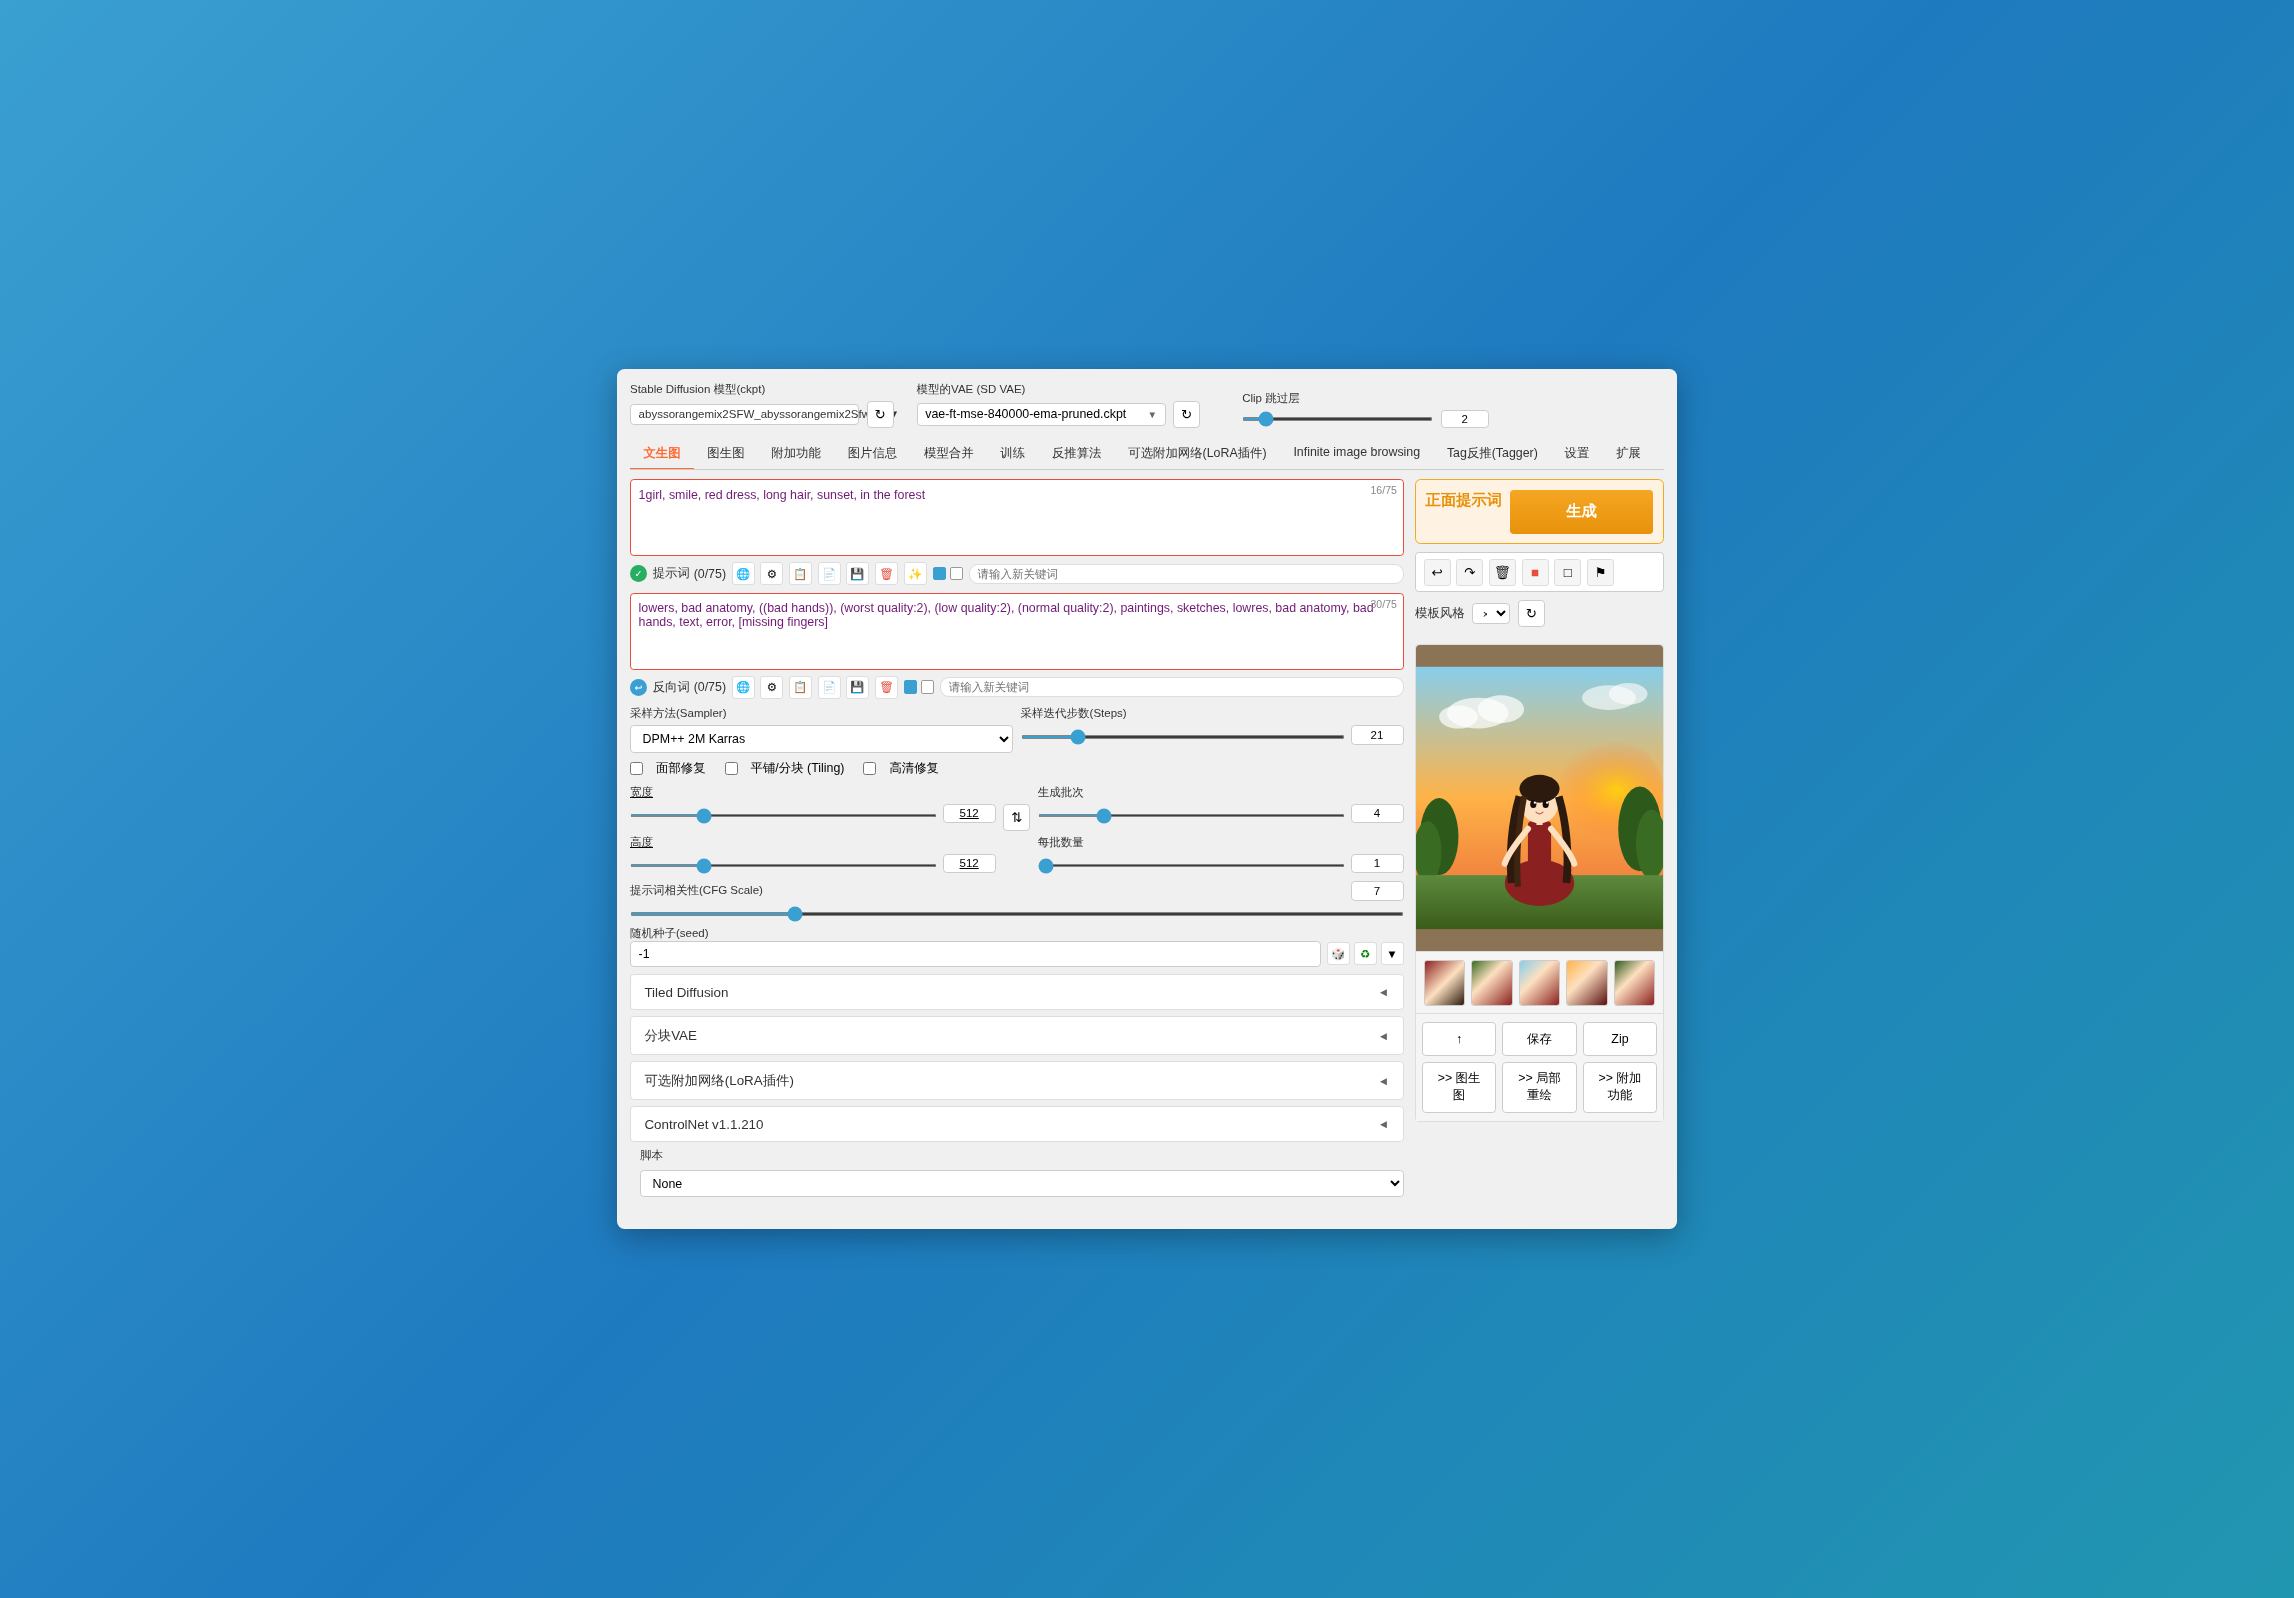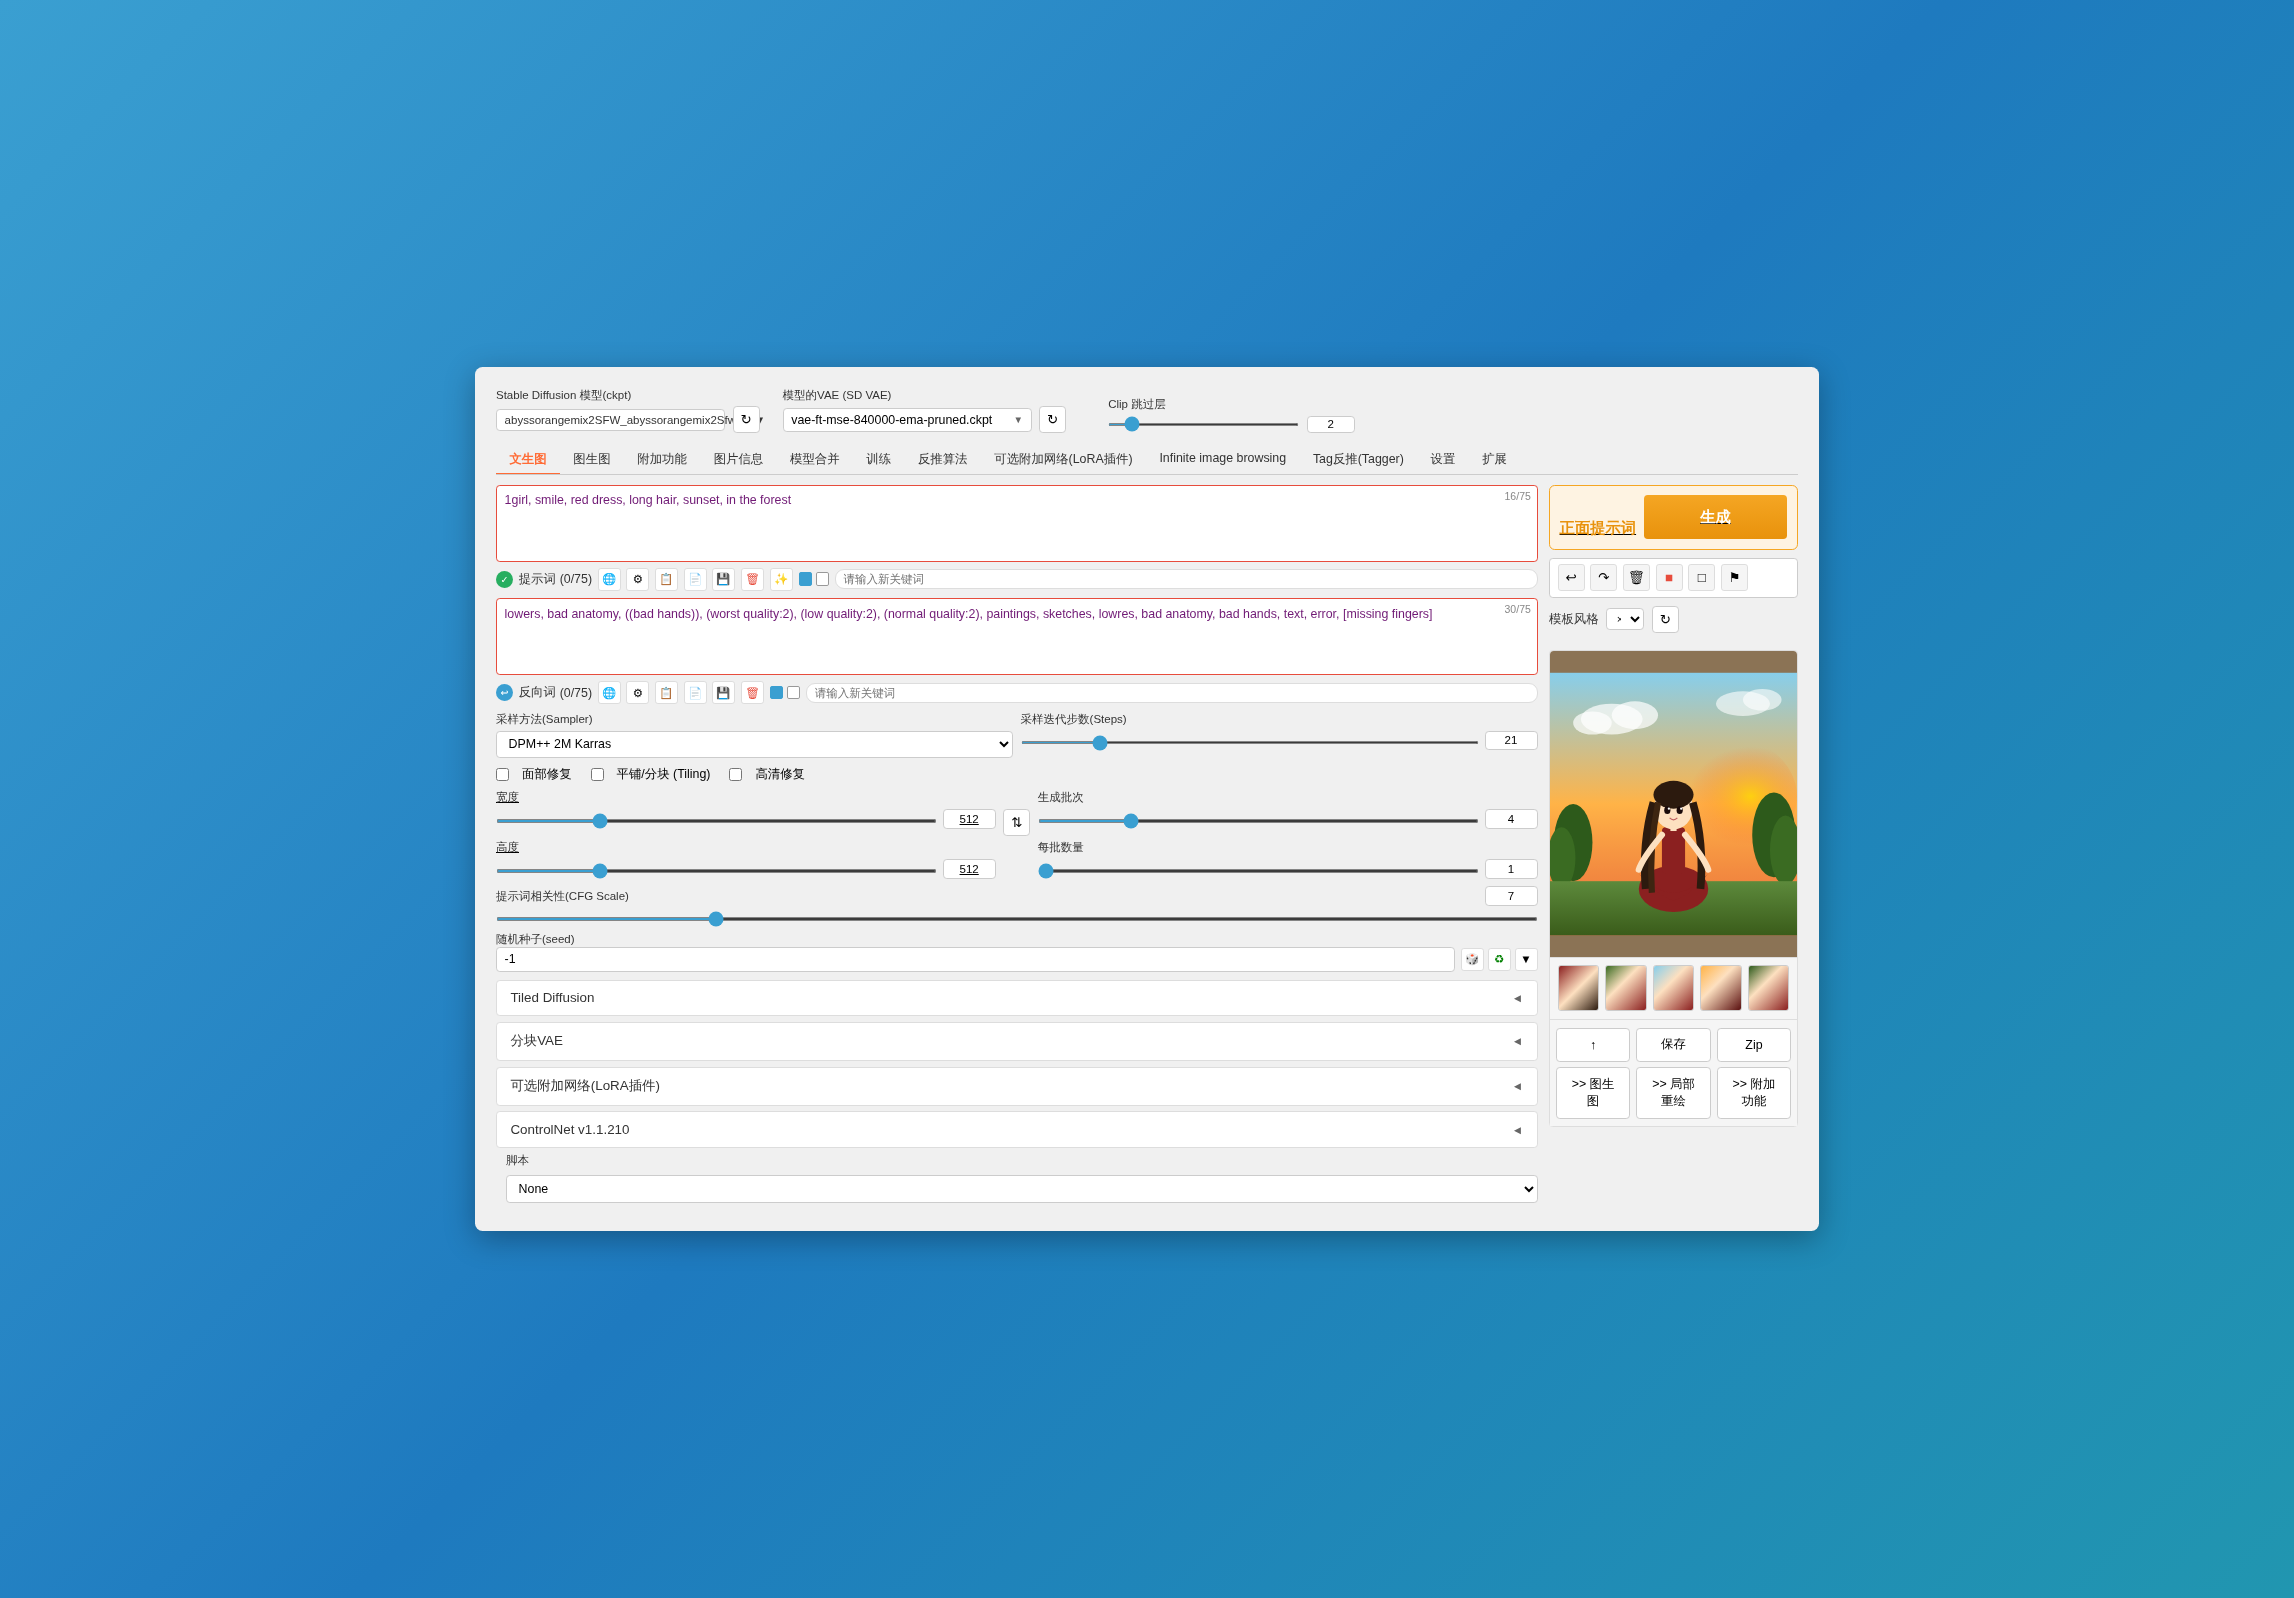--- a/index.html
+++ b/index.html
@@ -8,23 +8,23 @@
       min-height: 100vh;
       display: flex;
       align-items: center;
       justify-content: center;
       font-family: "Microsoft YaHei", "PingFang SC", sans-serif;
       font-size: 12.4px;
     }
     .main-window {
       background: #f0f0f0;
       border-radius: 7.6px;
-      width: 1344px;
+      width: 1060px;
       min-height: 860px;
-      padding: 21px;
+      padding: 13px;
       box-shadow: 0 7.6px 31px rgba(0,0,0,0.3);
     }
     .top-bar {
       display: flex;
       align-items: flex-end;
       gap: 23px;
       margin-bottom: 11.5px;
     }
     .model-section { display: flex; flex-direction: column; gap: 3.8px; }
     .model-label { font-size: 11.5px; color: #333; }
@@ -110,23 +110,22 @@
       border: none;
       border-radius: 3.8px;
       padding: 11.5px 19px;
       font-size: 15.3px;
       font-weight: bold;
       cursor: pointer;
       flex: 1;
     }
     .right-top {
       display: flex;
-      align-items: flex-end;
+      align-items: flex-start;
       gap: 7.6px;
-      text-decoration: underline;
     }
     .right-label {
       color: #e8920c;
       font-size: 15.3px;
       font-weight: bold;
       white-space: nowrap;
     }
     .icon-toolbar {
       display: flex;
       gap: 5.7px;

